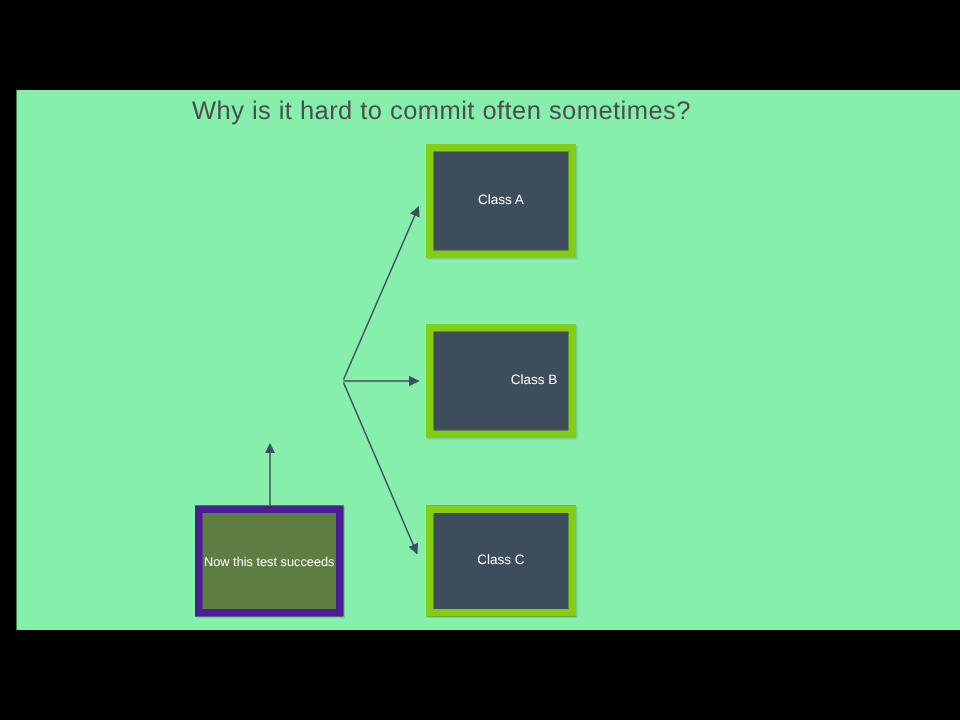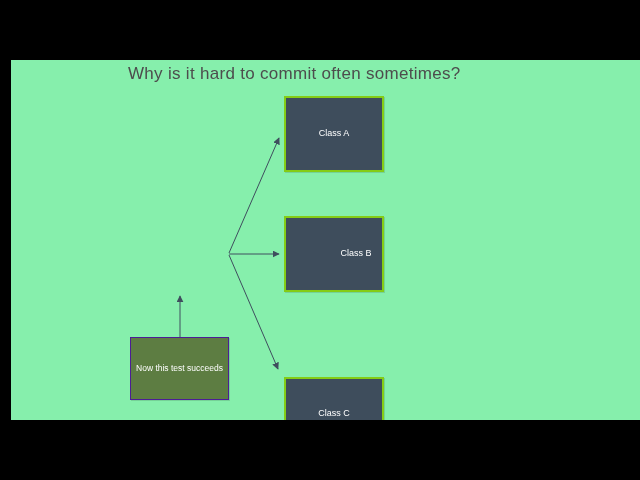--- a/index.html
+++ b/index.html
@@ -43,39 +43,39 @@
     letter-spacing: 0.3px;
     color: #4d4d4d;
     white-space: nowrap;
   }
   .node {
     position: absolute;
     width: 100px;
     height: 76px;
     box-sizing: border-box;
     background: #3e4d5c;
-    border: 2px solid #84cc16;
+    border: 5px solid #84cc16;
     box-shadow: 1px 1px 0 rgba(0,0,0,0.12);
     display: flex;
     align-items: center;
     justify-content: center;
     text-align: center;
     color: #ffffff;
     font-size: 9px;
   }
   .node .label { line-height: 1.45; }
   .node-class-a   { left: 273px; top: 36px; }
   .node-class-b   { left: 273px; top: 156px; padding-left: 44px; }
-  .node-class-c   { left: 273px; top: 277px; height: 74px; margin-top: 40px; }
+  .node-class-c   { left: 273px; top: 277px; height: 74px; }
   .node-orchestrating { left: 118px; top: 155px; }
   .node-orchestrating .label { max-width: 72px; }
   .node-test {
-    left: 119px; top: 277px; width: 99px; height: 63px;
+    left: 119px; top: 277px; width: 99px; height: 74px;
     background: #5d7d42;
-    border: 1px solid #4c1d95;
+    border: 5px solid #4c1d95;
     font-size: 8.5px;
   }
   svg.edges {
     position: absolute;
     left: 0;
     top: 0;
     width: 640px;
     height: 360px;
     pointer-events: none;
   }

